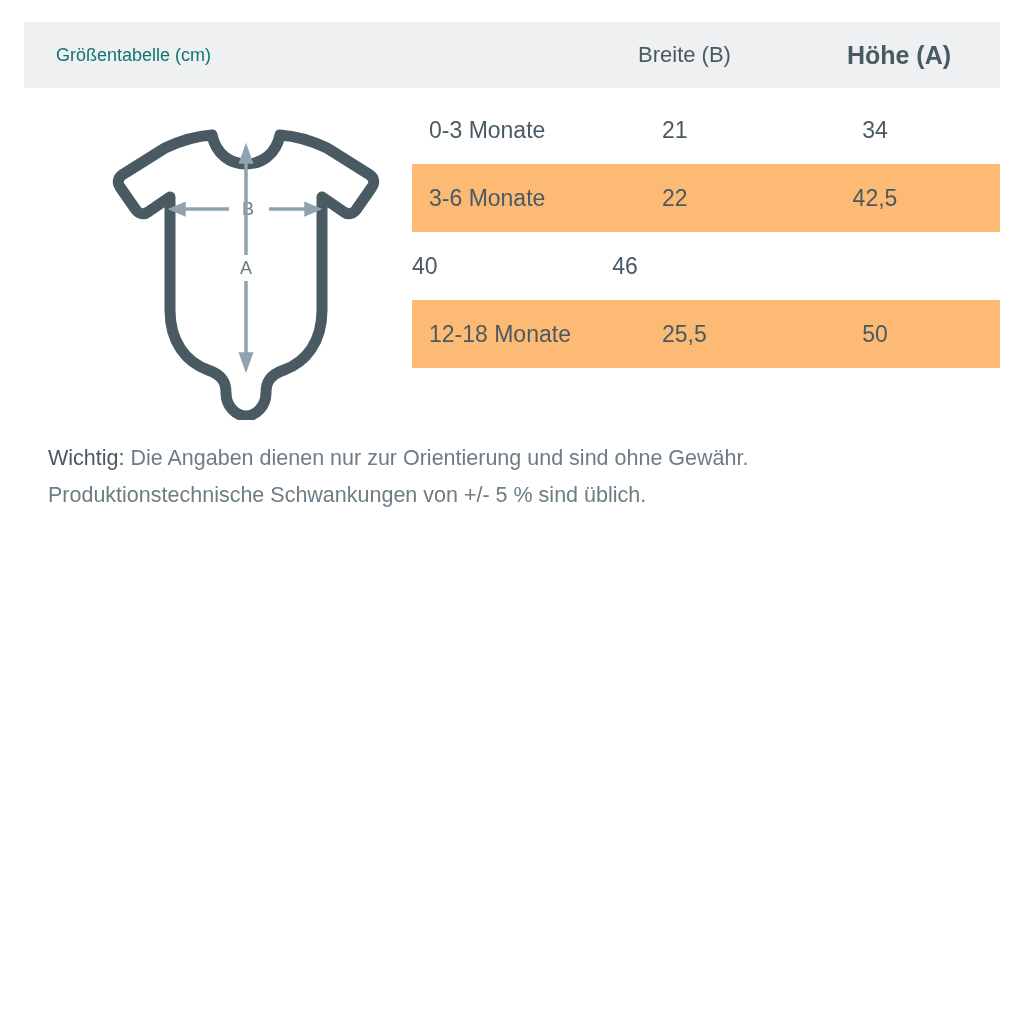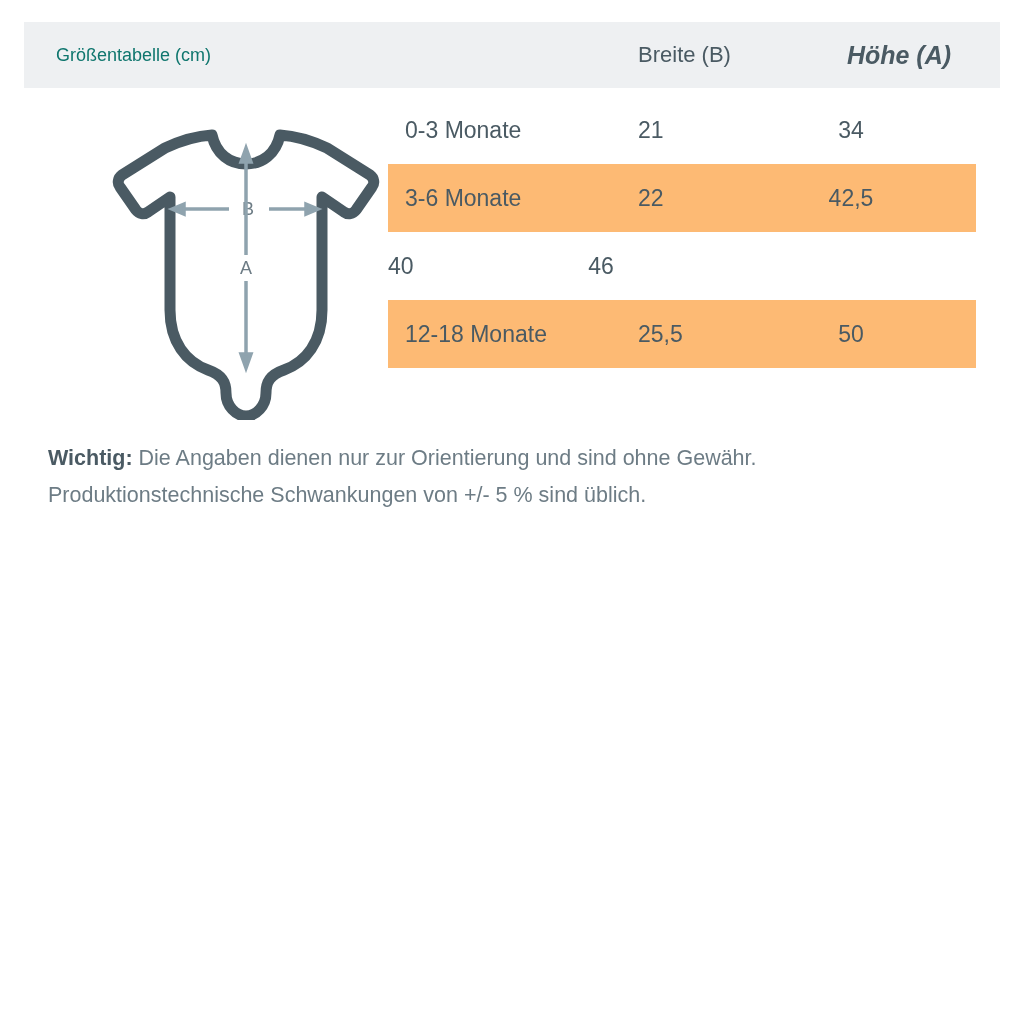--- a/index.html
+++ b/index.html
@@ -55,27 +55,26 @@
   .header-col-a {
     position: absolute;
     left: 760px;
     width: 230px;
     top: 50%;
     transform: translateY(-50%);
     text-align: center;
     font-size: 25px;
     font-weight: bold;
     color: #4a5a63;
-    font-style: italic;
   }
 
   
   .table {
     position: absolute;
-    left: 388px;
+    left: 412px;
     top: 96px;
     width: 588px;
   }
   .row {
     position: relative;
     height: 68px;
     display: flex;
     align-items: center;
   }
   .row.alt {
@@ -116,21 +115,21 @@
     position: absolute;
     left: 48px;
     top: 440px;
     width: 920px;
     font-size: 21.5px;
     line-height: 37px;
     color: #6d7c85;
   }
   .note b {
     color: #4a5a63;
-    font-weight: bold;
+    font-weight: normal;
   }
 </style>
 </head>
 <body>
 
 <div class="page">
 
   <div class="header-band">
     <div class="header-title">Größentabelle (cm)</div>
     <div class="header-col-b">Breite (B)</div>

